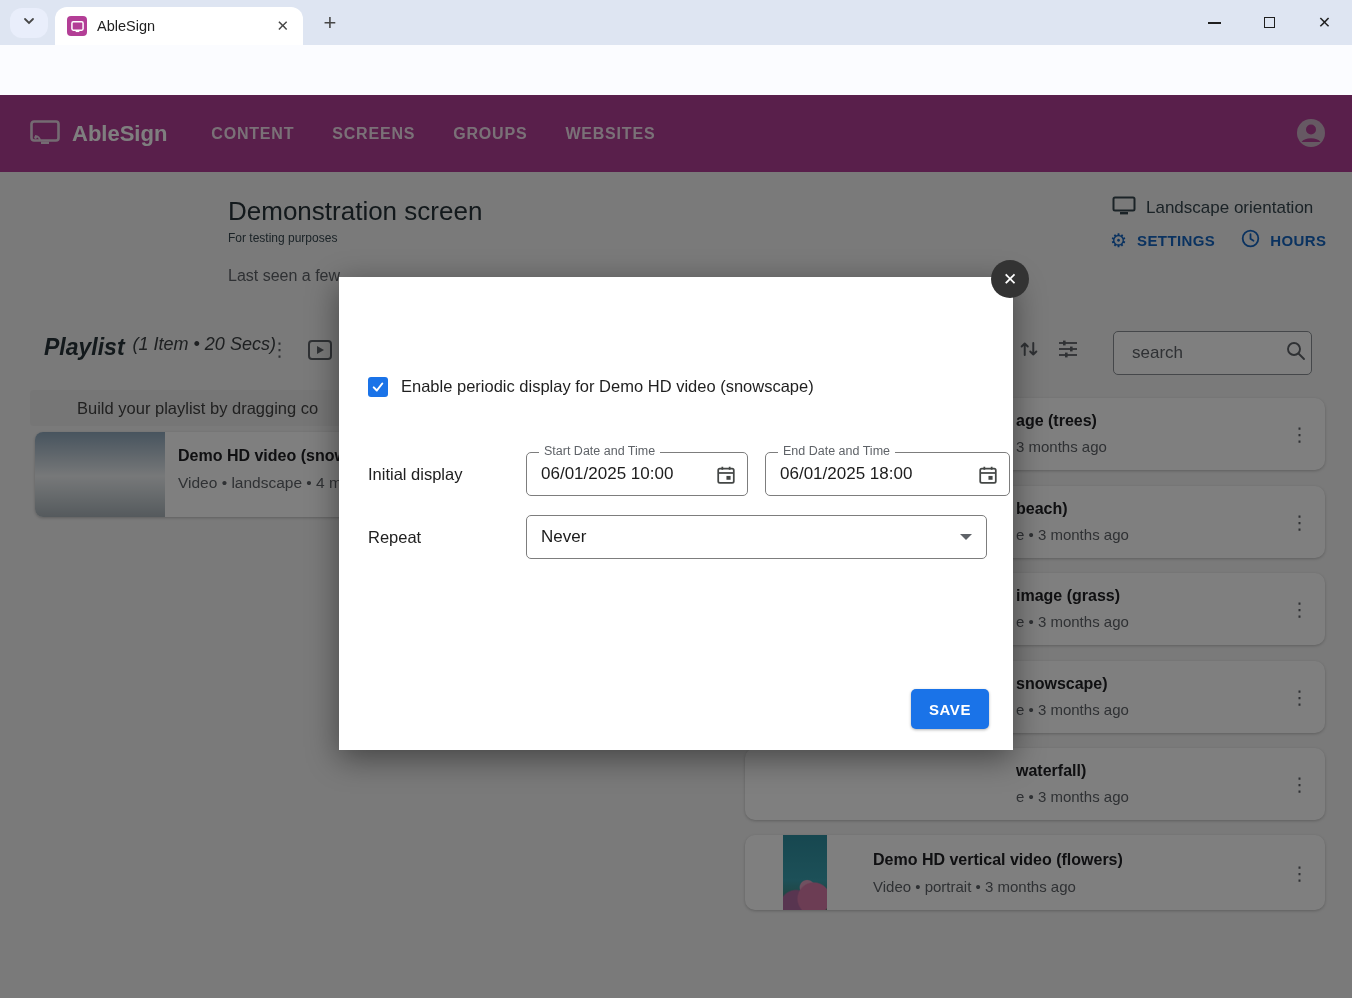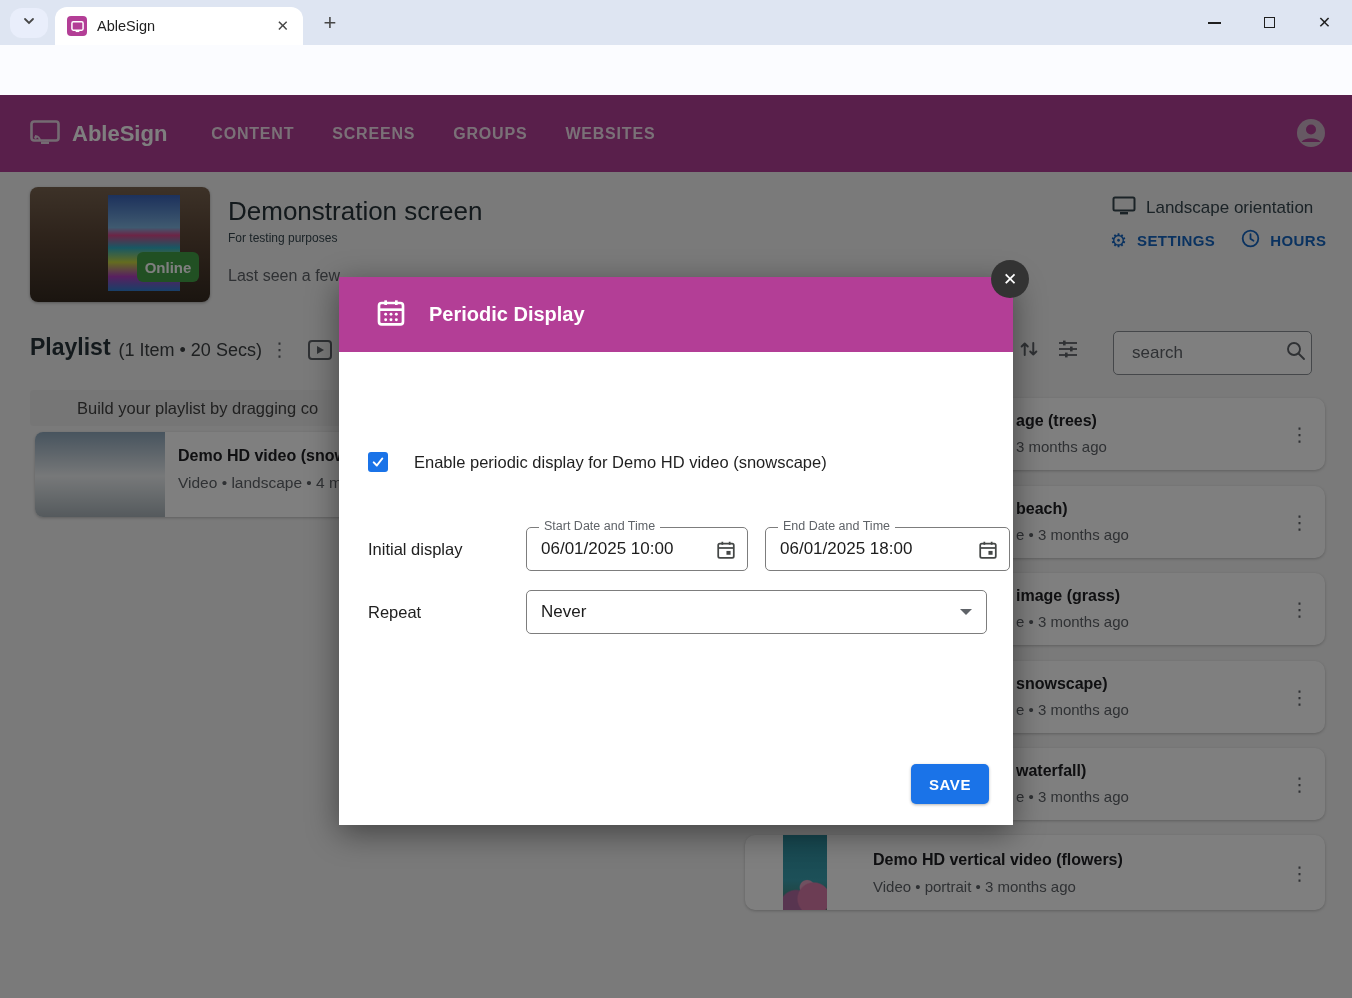--- a/index.html
+++ b/index.html
@@ -62,21 +62,21 @@
   .scrtitle{ position:absolute; left:228px; top:101px; font-size:26px; font-weight:500; color:#263238; }
   .scrsub{ position:absolute; left:228px; top:136px; font-size:12px; color:#37474f; }
   .scrseen{ position:absolute; left:228px; top:172px; font-size:16px; color:#5f6368; }
 
   .orienrow{ position:absolute; left:1112px; top:101px; display:flex; align-items:center; gap:10px; }
   .orienlabel{ font-size:17px; color:#37474f; }
   .hdrlinks{ position:absolute; left:1110px; top:134px; display:flex; align-items:center; gap:10px; }
   .bluelink{ color:#1565c0; font-size:15px; font-weight:bold; letter-spacing:.4px; cursor:pointer; }
   .gearchar{ font-size:19px; color:#1565c0; line-height:1; cursor:pointer; }
 
-  .pltitlerow{ position:absolute; left:30px; top:239px; display:flex; align-items:flex-end; }
+  .pltitlerow{ position:absolute; left:44px; top:239px; display:flex; align-items:flex-start;font-style:italic; }
   .pltitle{ font-size:23px; font-weight:bold; color:#263238; }
   .plmeta{ font-size:18px; color:#3c4043; margin-left:8px; }
   .plkebab{ position:absolute; left:270px; top:243px; font-size:19px; color:#5f6368; cursor:pointer; }
   .plplay{ position:absolute; left:308px; top:245px; width:24px; height:20px; border:2px solid #5f6368;
            border-radius:4px; display:flex; align-items:center; justify-content:center; cursor:pointer; }
   .plplay::after{ content:""; border-left:7px solid #5f6368; border-top:4.5px solid transparent;
                   border-bottom:4.5px solid transparent; margin-left:1px; }
   .banner{ position:absolute; left:30px; top:295px; width:710px; height:36px; background:#ececec;
            border-radius:4px; }
   .banner span{ display:block; padding-left:47px; line-height:36px; font-size:16.5px; color:#424242; }
@@ -114,21 +114,21 @@
   .scrim{ position:absolute; inset:0; background:rgba(0,0,0,.5); z-index:40; }
   .modal{ position:absolute; left:339px; top:182px; width:674px; z-index:50;
           box-shadow:0 8px 30px rgba(0,0,0,.45); }
   .mhead{ height:75px; background:#b33e96; display:flex; align-items:center; padding-left:36px; }
   .mtitle{ color:#fff; font-size:20px; font-weight:bold; margin-left:22px; }
   .mbody{ position:relative; height:473px; background:#fff; }
   .mclose{ position:absolute; left:652px; top:-17px; width:38px; height:38px; border-radius:50%;
            background:#333; color:#fff; font-size:17px; display:flex; align-items:center;
            justify-content:center; cursor:pointer; z-index:55; }
   .mpara{ position:absolute; left:29px; top:14px; width:618px; font-size:16.5px; line-height:27px; color:#1f1f1f; }
-  .cbrow{ position:absolute; left:29px; top:100px; display:flex; align-items:center; gap:26px; }
+  .cbrow{ position:absolute; left:29px; top:100px; display:flex; gap:13px; }
   .cbox{ width:20px; height:20px; background:#1a73e8; border-radius:3px; display:flex;
          align-items:center; justify-content:center; cursor:pointer; flex:none; }
   .cblabel{ font-size:16.5px; color:#1f1f1f; }
   .flabel{ position:absolute; font-size:16.5px; color:#212121; }
   .ofield{ position:absolute; height:44px; border:1px solid #7d7d7d; border-radius:5px; background:#fff; cursor:text; }
   .olegend{ position:absolute; top:-9px; left:12px; background:#fff; padding:0 5px; font-size:12.5px; color:#5f6368; white-space:nowrap; }
   .oval{ line-height:42px; padding-left:14px; font-size:17px; color:#1c1c1c; white-space:nowrap; }
   .oficon{ position:absolute; right:10px; top:11px; cursor:pointer; }
   .caret{ position:absolute; right:14px; top:18px; width:0; height:0; border-left:6px solid transparent;
           border-right:6px solid transparent; border-top:6px solid #5f6368; }
@@ -240,24 +240,20 @@
       <span class="acct">
         <svg width="34" height="34" viewBox="0 0 34 34">
             <circle cx="17" cy="17" r="14" fill="#cdb3c6"></circle>
             <circle cx="17" cy="13.5" r="5" fill="#b33e96"></circle>
             <path d="M7.5 26a10.5 6.5 0 0 1 19 0" fill="#b33e96"></path>
             <circle cx="17" cy="17" r="14" fill="none" stroke="#cdb3c6" stroke-width="0"></circle>
           </svg>
       </span>
     </div>
 
-    <div class="thumbwrap">
-      <div class="tvscreen"></div>
-      <div class="onlinebadge">Online</div>
-    </div>
     <div class="scrtitle">Demonstration screen</div>
     <div class="scrsub">For testing purposes</div>
     <div class="scrseen">Last seen a few</div>
 
     <div class="orienrow">
       <span>
         <svg width="24" height="20" viewBox="0 0 24 20">
             <rect x="1.5" y="1.5" width="21" height="13" rx="1.5" stroke="#37474f" stroke-width="2" fill="none"></rect>
             <rect x="8" y="16" width="8" height="2.4" fill="#37474f"></rect>
           </svg>
@@ -349,37 +345,20 @@
       <div class="flthumb"></div>
       <div class="ct">Demo HD vertical video (flowers)</div>
       <div class="cm">Video • portrait • 3 months ago</div>
       <div class="ckebab">⋮</div>
     </div>
 
     <div class="scrim"></div>
 
     <div class="modal">
       <div class="mclose">✕</div>
-      <div class="mhead">
-        <span>
-          <svg width="32" height="32" viewBox="0 0 24 24">
-              <rect x="3" y="4.5" width="18" height="16" rx="2" stroke="#fff" stroke-width="2" fill="none"></rect>
-              <line x1="3" y1="9.5" x2="21" y2="9.5" stroke="#fff" stroke-width="2"></line>
-              <line x1="8" y1="2.5" x2="8" y2="6" stroke="#fff" stroke-width="2"></line>
-              <line x1="16" y1="2.5" x2="16" y2="6" stroke="#fff" stroke-width="2"></line>
-              <circle cx="8" cy="13" r="1.1" fill="#fff"></circle>
-              <circle cx="12" cy="13" r="1.1" fill="#fff"></circle>
-              <circle cx="16" cy="13" r="1.1" fill="#fff"></circle>
-              <circle cx="8" cy="17" r="1.1" fill="#fff"></circle>
-              <circle cx="12" cy="17" r="1.1" fill="#fff"></circle>
-              <circle cx="16" cy="17" r="1.1" fill="#fff"></circle>
-            </svg>
-        </span>
-        <span class="mtitle">Periodic Display</span>
-      </div>
       <div class="mbody">
 
         <div class="cbrow">
           <span class="cbox">
             <svg width="14" height="14" viewBox="0 0 18 18">
                 <polyline points="3.5,9.5 7.5,13.5 14.5,4.5" stroke="#fff" stroke-width="2.6" fill="none" stroke-linecap="round" stroke-linejoin="round"></polyline>
               </svg>
           </span>
           <span class="cblabel">Enable periodic display for Demo HD video (snowscape)</span>
         </div>

